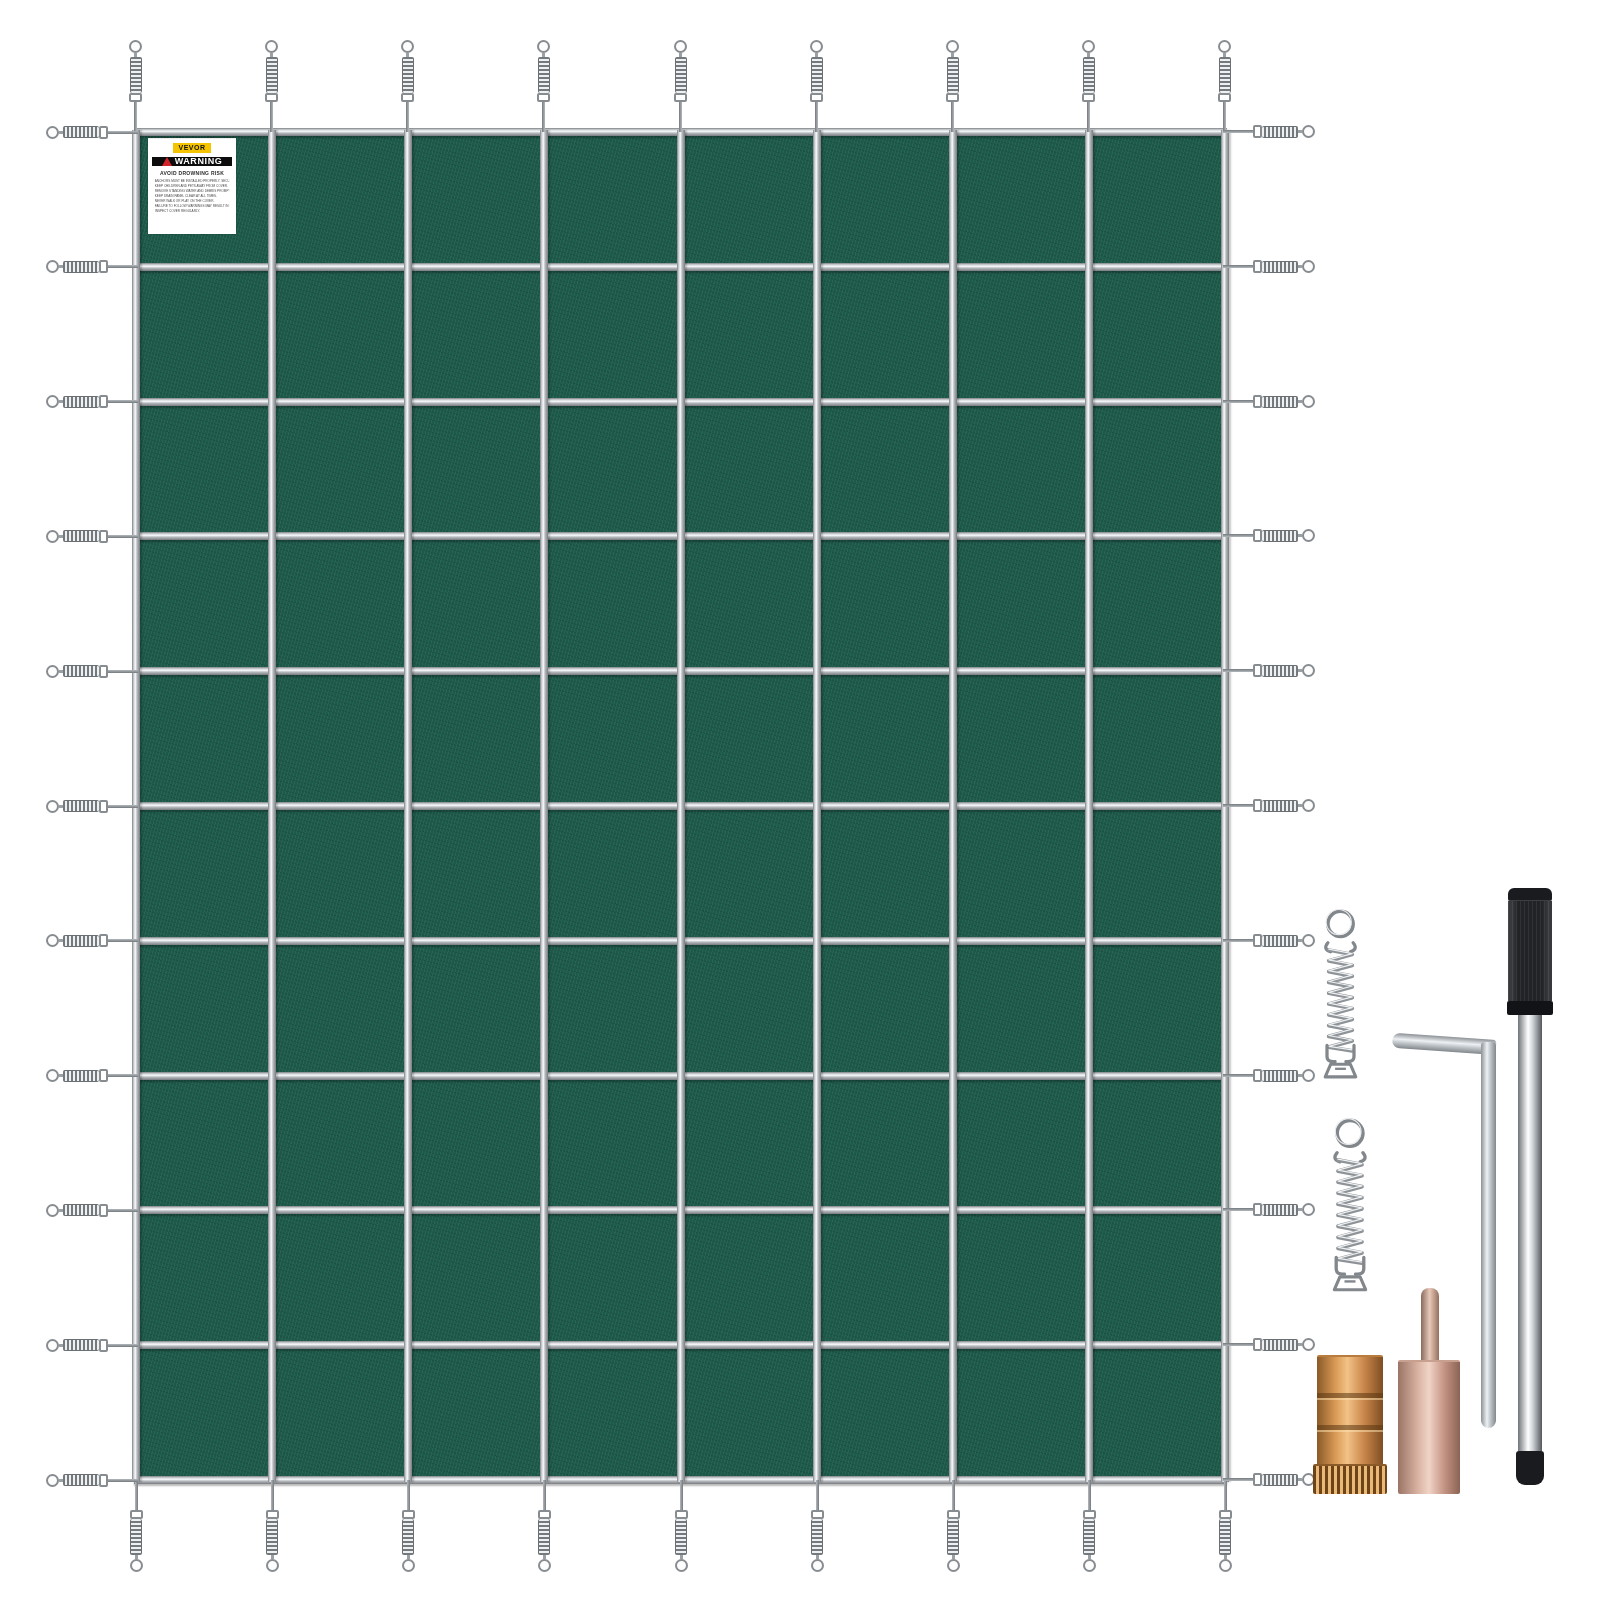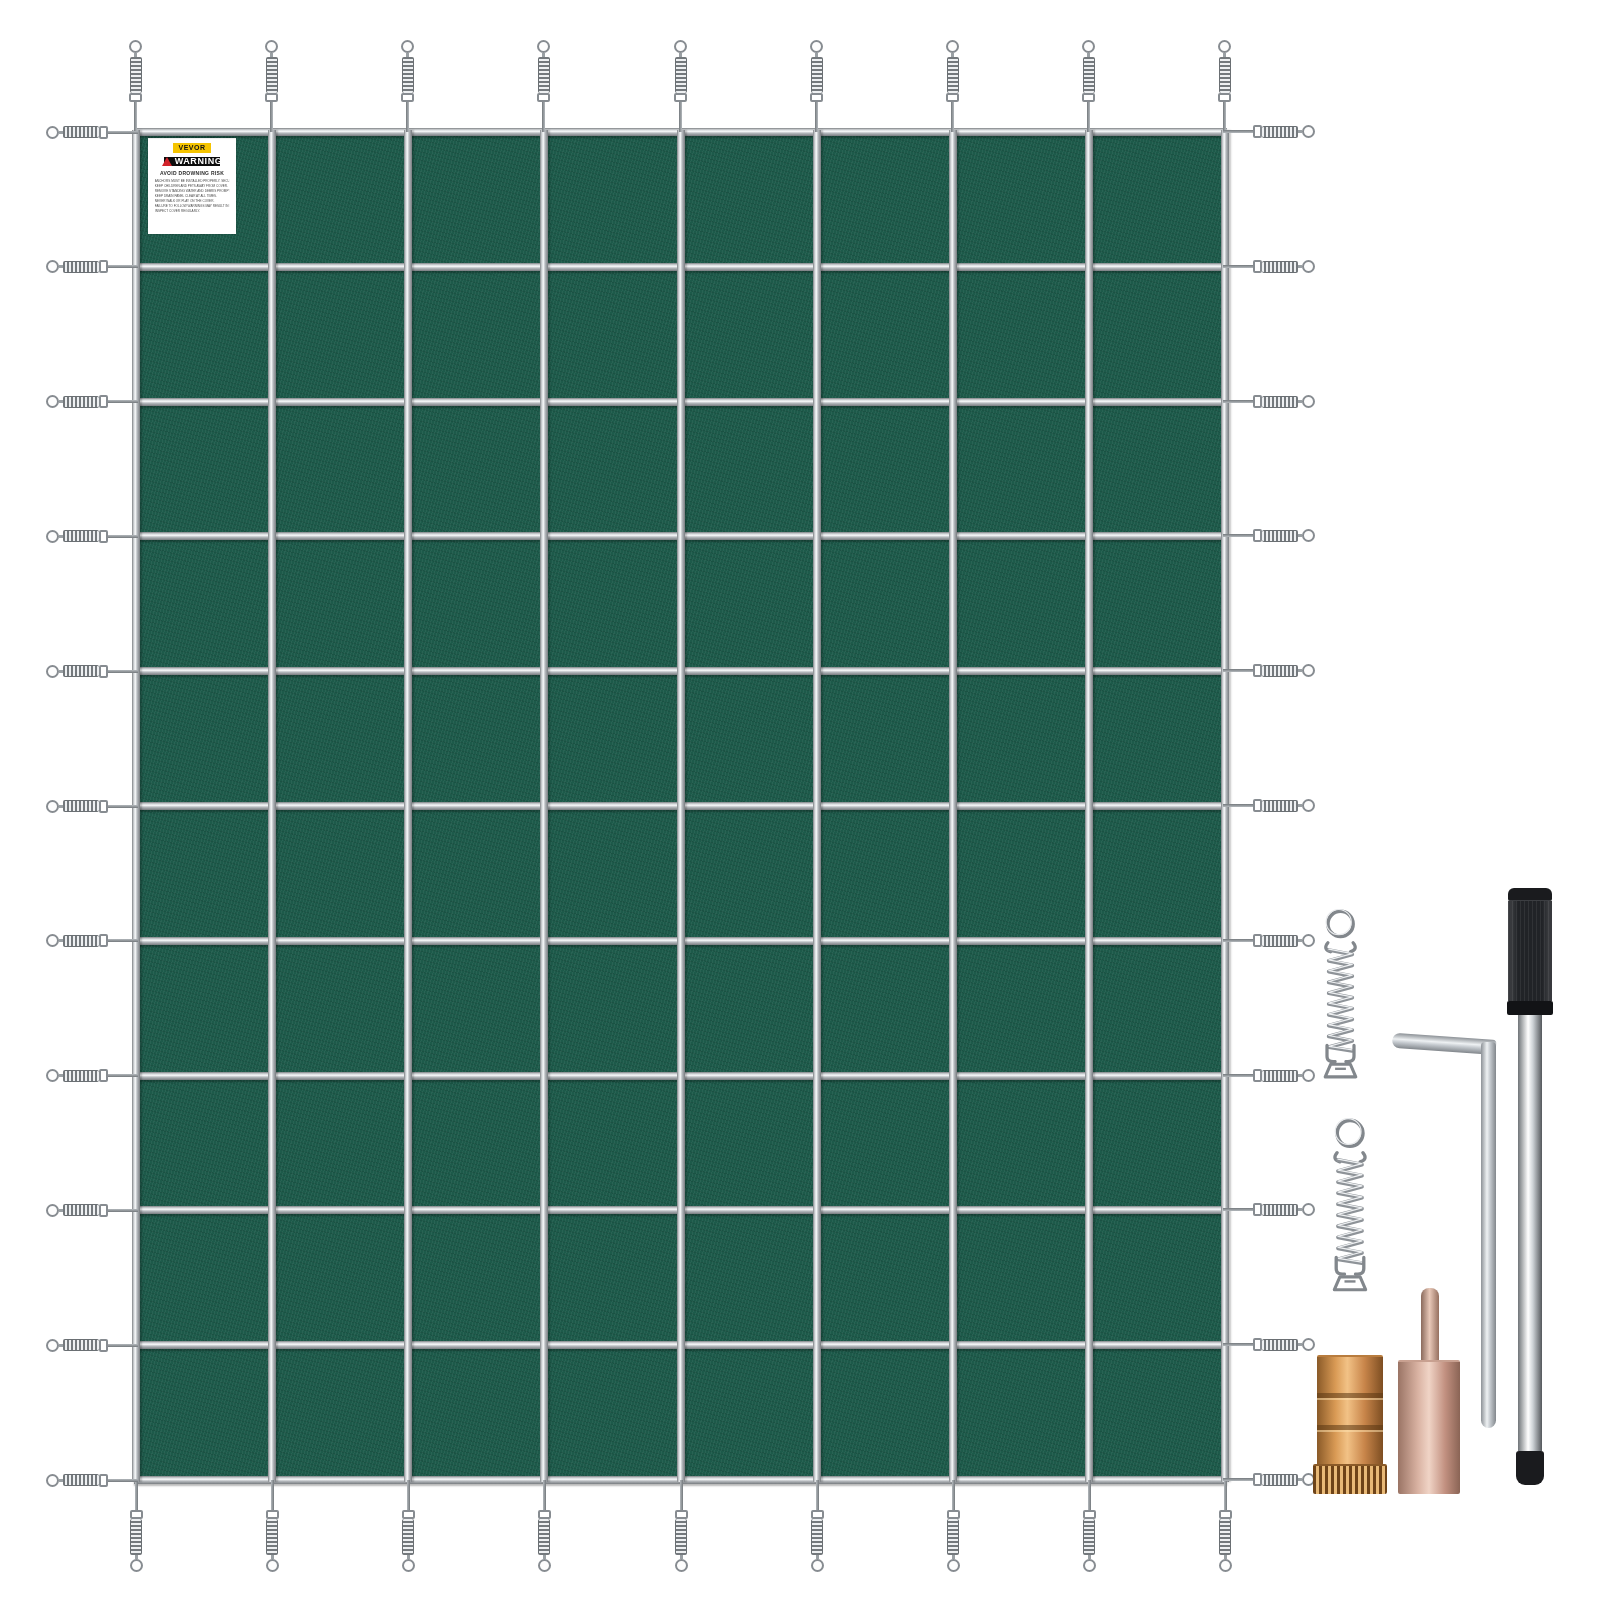--- a/index.html
+++ b/index.html
@@ -45,21 +45,21 @@
     position:absolute;left:12px;top:6px;width:88px;height:96px;
     background:#ffffff;box-shadow:0 0 2px rgba(0,0,0,.25);
     display:flex;flex-direction:column;align-items:center;box-sizing:border-box;padding:5px 4px 3px;
   }
   .brand-badge{
     background:var(--brand-yellow,#f5c400);color:#111;
     font-size:7px;font-weight:bold;letter-spacing:.5px;
     padding:1px 5px;line-height:8px;
   }
   .warn-bar{
-    margin-top:4px;width:56px;height:13px;background:#0c0c0c;
+    margin-top:4px;width:80px;height:13px;background:#0c0c0c;
     display:flex;align-items:flex-end;justify-content:center;gap:3px;
   }
   .warn-tri{
     width:0;height:0;border-left:5px solid transparent;border-right:5px solid transparent;
     border-bottom:9px solid var(--warn-red,#d2232a);
   }
   .warn-word{color:#fff;font-size:9px;font-weight:bold;letter-spacing:.6px;line-height:9px;}
   .warn-sub{margin-top:4px;font-size:5px;font-weight:bold;color:#2c2c2c;letter-spacing:.3px;}
   .fine{
     margin-top:3px;width:150%;transform:scale(.62);transform-origin:top center;

